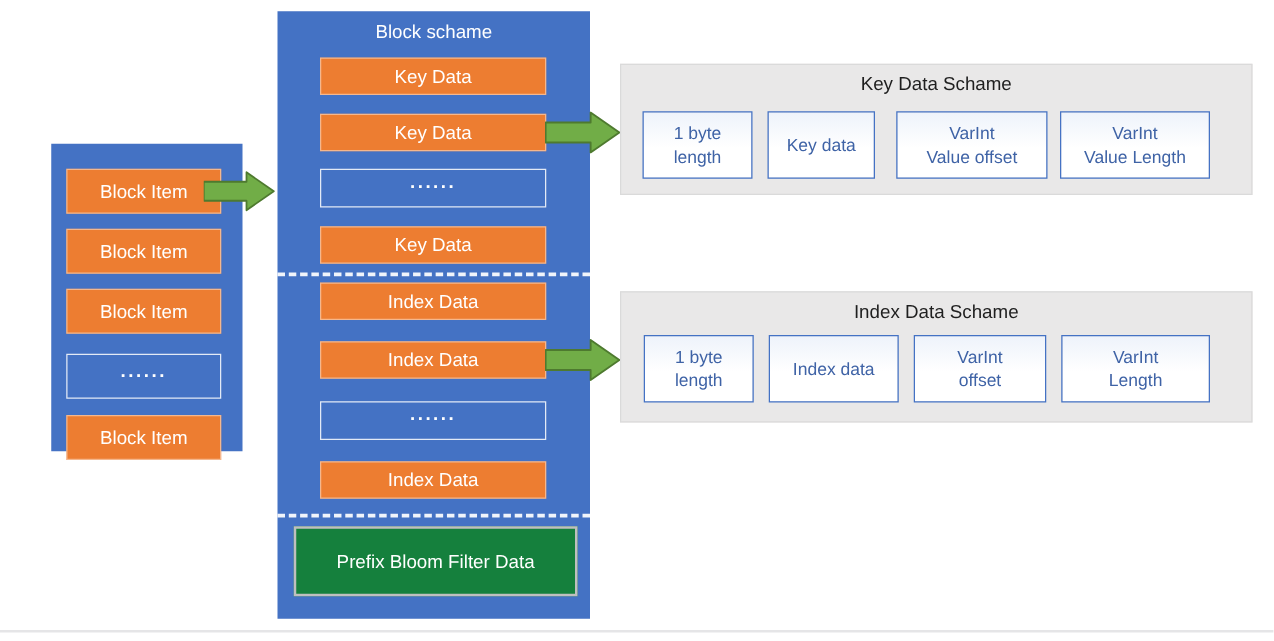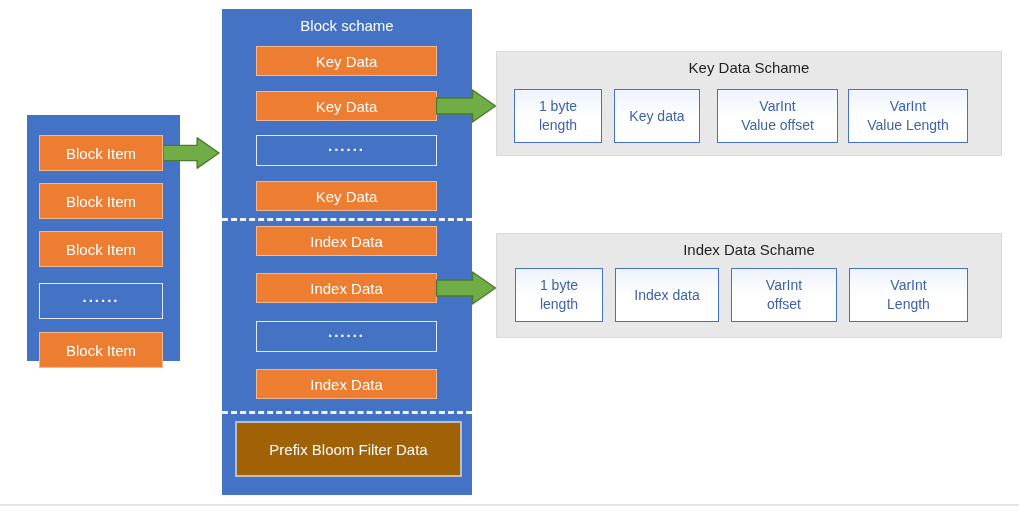--- a/index.html
+++ b/index.html
@@ -60,21 +60,21 @@
   .dashed-divider {
     position: absolute;
     left: 0;
     width: 100%;
     height: 0;
     border-top: 3px dashed rgba(255,255,255,0.92);
   }
 
   .prefix-box {
     position: absolute;
-    background: #a16207;
+    background: #15803d;
     border: 2px solid #bfbfbf;
     display: flex;
     align-items: center;
     justify-content: center;
     color: #ffffff;
     font-size: 15px;
   }
 
   
   .scheme-panel {
@@ -113,21 +113,21 @@
     width: 1019px;
     height: 2px;
     background: #e5e5e7;
   }
 </style>
 </head>
 <body>
 
 <div class="canvas">
 
-  <div class="blue-col" style="left:27px; top:115px; width:153px; height:246px;">
+  <div class="blue-col" style="left:41px; top:115px; width:153px; height:246px;">
     <div class="orange-box" style="left:12px; top:20px; width:124px; height:36px;">
       <span>Block Item</span>
     </div>
     <div class="orange-box" style="left:12px; top:68px; width:124px; height:36px;">
       <span>Block Item</span>
     </div>
     <div class="orange-box" style="left:12px; top:116px; width:124px; height:36px;">
       <span>Block Item</span>
     </div>
     <div class="ellipsis-box" style="left:12px; top:168px; width:124px; height:36px;">

